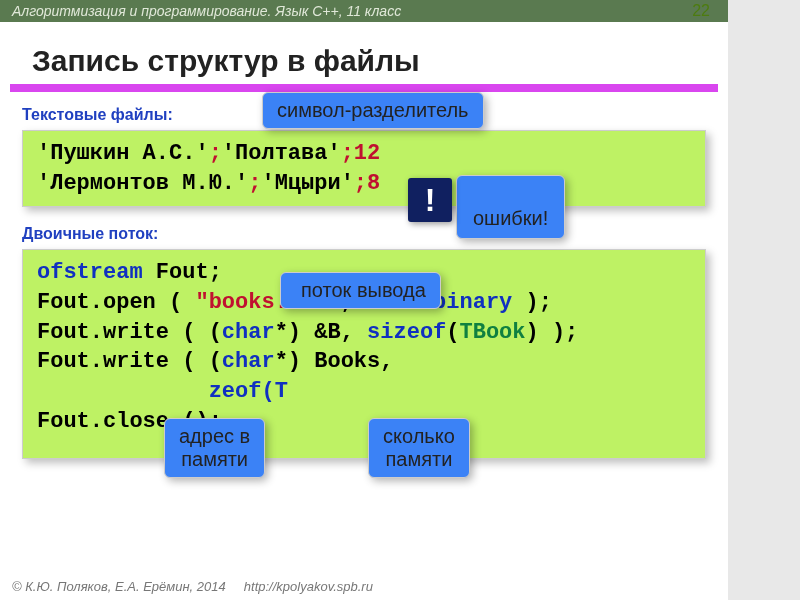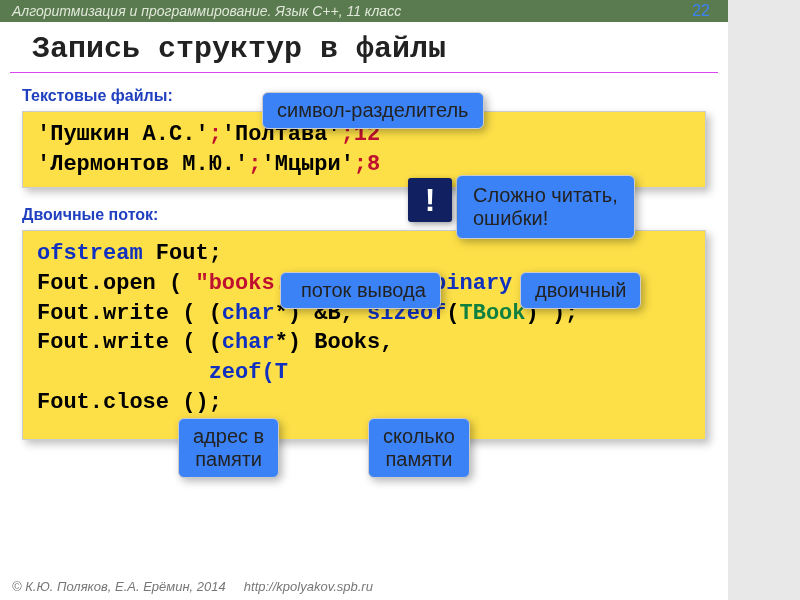--- a/index.html
+++ b/index.html
@@ -1,23 +1,23 @@
 <!DOCTYPE html>
 <html><head>
 <meta charset="utf-8">
 <style>
   * { box-sizing: border-box; margin: 0; padding: 0; }
   body { width: 800px; height: 600px; background: #e8e8e8; font-family: Arial, sans-serif; position: relative; }
   .slide { width: 728px; height: 600px; background: #fff; position: relative; overflow: hidden; }
   .topbar { background: #5a7a50; color: #e0e8d8; font-size: 14px; padding: 3px 12px; font-style: italic; }
-  .page-num { position: absolute; top: 2px; right: 18px; color: #3b82f6; font-size: 16px; }
-  .title { font-size: 30px; font-weight: bold; color: #222; padding: 10px 22px 6px; border-bottom: 1px solid #d946ef; margin: 0 10px; font-family: Liberation Mono, monospace; }
+  .page-num { position: absolute; top: 2px; right: 18px; color: #4d7c0f; font-size: 16px; }
+  .title { font-size: 30px; font-weight: bold; color: #222; padding: 22px 22px 6px; border-bottom: 8px solid #d946ef; margin: 0 10px; }
   .content { padding: 8px 22px; position: relative; }
   .subhead { font-size: 16px; color: #2040c0; font-weight: bold; margin: 6px 0; }
-  .codebox { background: #fde047; border: 1px solid #ccc; box-shadow: 4px 4px 8px rgba(0,0,0,0.25); padding: 8px 14px; font-family: "Courier New", monospace; font-size: 22px; font-weight: bold; line-height: 1.35; margin-bottom: 18px; color: #000; white-space: pre; position: relative; }
+  .codebox { background: #bef264; border: 1px solid #ccc; box-shadow: 4px 4px 8px rgba(0,0,0,0.25); padding: 8px 14px; font-family: "Courier New", monospace; font-size: 22px; font-weight: bold; line-height: 1.35; margin-bottom: 18px; color: #000; white-space: pre; position: relative; }
   .red { color: #c01030; }
   .blue { color: #1030c0; }
   .green { color: #108040; margin-top: 20px; }
   .callout { position: absolute; background: #3b82f6; border: 1px solid #ccc; border-radius: 6px; box-shadow: 3px 3px 8px rgba(0,0,0,0.3); padding: 6px 14px; font-size: 20px; color: #222; text-align: center; line-height: 1.15; }
   .bang { position: absolute; width: 44px; height: 44px; background: #102060; color: #fff; font-size: 32px; font-weight: bold; text-align: center; line-height: 44px; border-radius: 3px; box-shadow: 2px 2px 6px rgba(0,0,0,0.4); z-index: 5; }
   .footer { position: absolute; bottom: 6px; left: 12px; font-size: 13px; color: #777; font-style: italic; text-align: center; }
 </style>
 </head>
 <body>
 <div class="slide">
@@ -41,28 +41,27 @@
 <span>Fout.write ( (</span><span class="blue">char</span><span>*) Books,</span>
              <span class="blue">zeof(T</span>
 <span>Fout.close ();</span></div>
 
 </div>
 
 <div class="callout" style="top:92px; left:262px;">символ-разделитель</div>
 
 <div class="bang" style="top:178px; left:408px;">!</div>
 <div class="callout" style="top:175px; left:456px; text-align:left; padding:8px 16px;">
-  <span>Сложно читать,</span><br>
+  <br>
   <span>ошибки!</span>
 </div>
 
 <div class="callout" style="top:272px; left:280px;padding-left:20px;">поток вывода</div>
-<div class="callout" style="top:272px; left:520px;">двоичный</div>
 
-<div class="callout" style="top:418px; left:178px;">
+<div class="callout" style="top:418px; left:164px;">
   <span>адрес в</span><br>
   <span>памяти</span>
 </div>
 <div class="callout" style="top:418px; left:368px;">
   <span>сколько</span><br>
   <span>памяти</span>
 </div>
 
 <div class="footer">
   <span>© К.Ю. Поляков, Е.А. Ерёмин, 2014</span>

